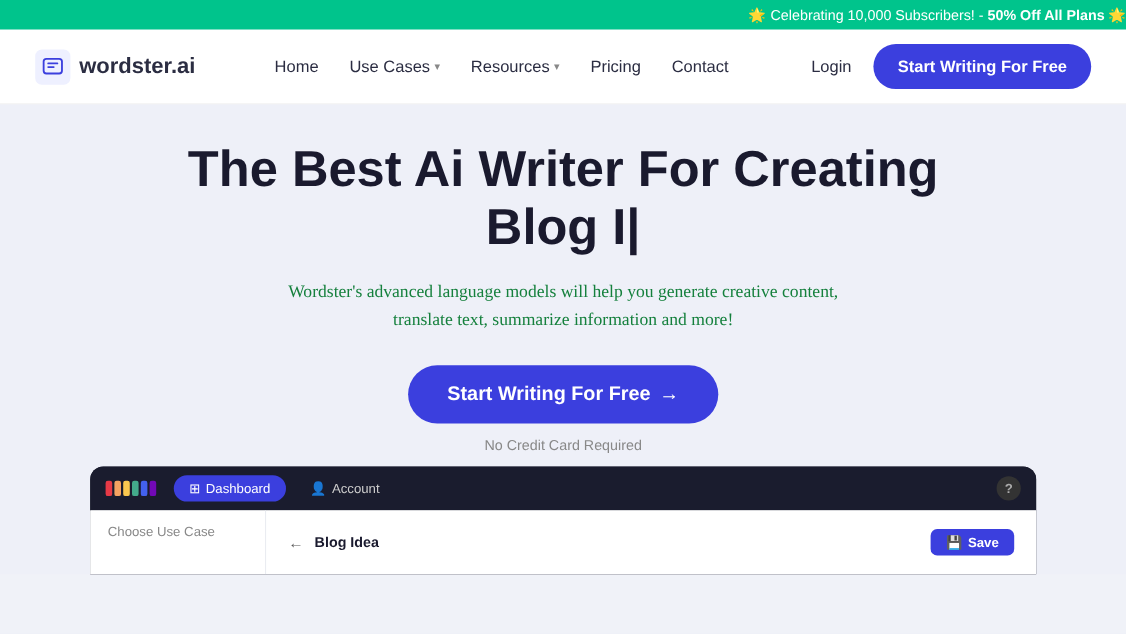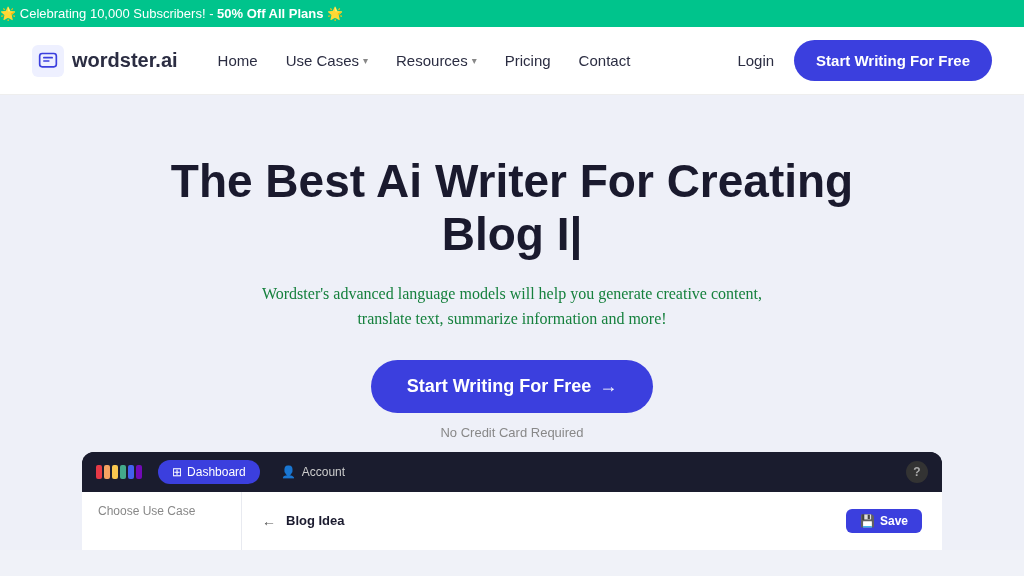--- a/index.html
+++ b/index.html
@@ -1,36 +1,37 @@
 <!DOCTYPE html>
 <html><head>
   <meta charset="utf-8">
   <style>
     * { margin: 0; padding: 0; box-sizing: border-box; }
     body { font-family: -apple-system, BlinkMacSystemFont, 'Segoe UI', sans-serif; background: #f0f2f8; width: 1024px; height: 576px; overflow: hidden; }
 
     
     #banner {
       background: #00c48c;
-      text-align: left;
+      text-align: right;
       padding: 6px 0;
       font-size: 13px;
       color: #fff;
       font-weight: 500;
     }
     #banner .highlight { font-weight: 700; }
 
     
     #navbar {
       background: #fff;
       display: flex;
       align-items: center;
       padding: 0 32px;
       height: 68px;
       border-bottom: 1px solid #eee;
+      gap: 32px;
     }
     #logo {
       display: flex;
       align-items: center;
       gap: 8px;
       font-size: 20px;
       font-weight: 700;
       color: #2b2d42;
       text-decoration: none;
       margin-right: 40px;
@@ -82,21 +83,21 @@
       font-weight: 600;
       cursor: pointer;
     }
 
     
     #hero {
       background: #eef0f8;
       display: flex;
       flex-direction: column;
       align-items: center;
-      padding-top: 60px;
+      padding-top: 32px;
       padding-bottom: 0;
       text-align: center;
     }
     #hero h1 {
       font-size: 46px;
       font-weight: 800;
       color: #1a1a2e;
       line-height: 1.15;
       max-width: 700px;
       margin-bottom: 20px;

